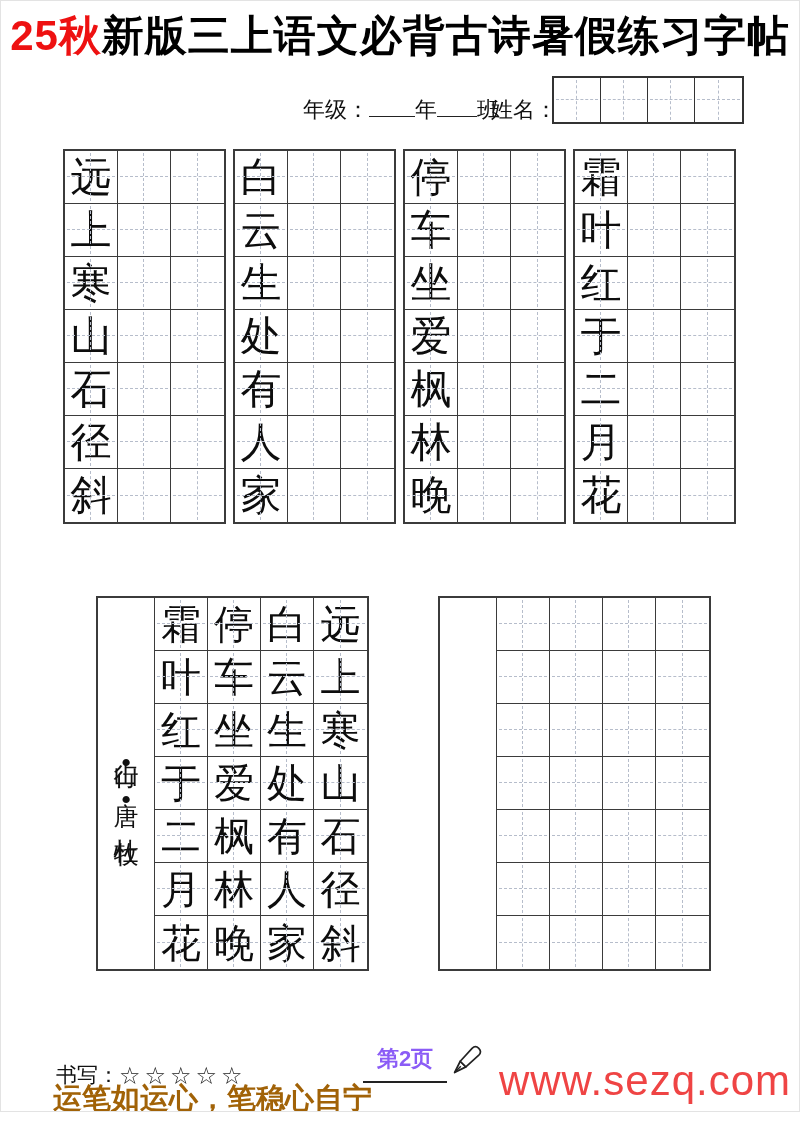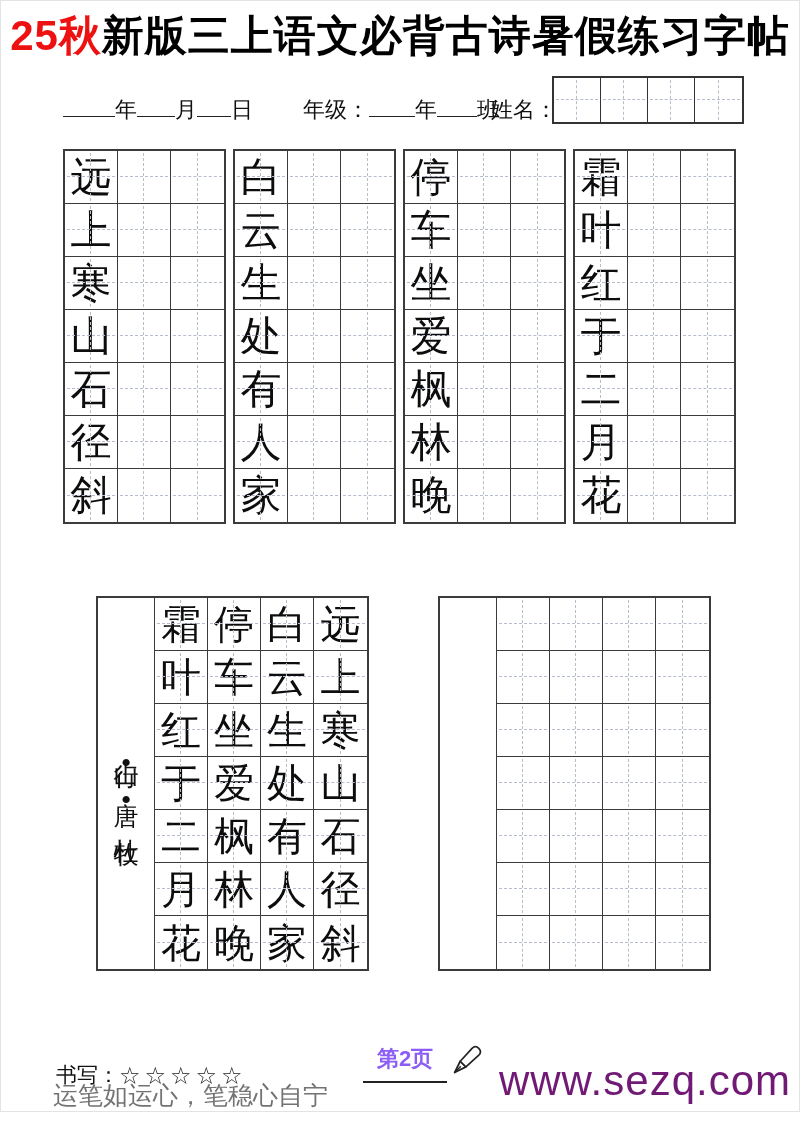--- a/index.html
+++ b/index.html
@@ -58,43 +58,40 @@
     font-size:25px;color:#111;letter-spacing:4px;line-height:1;
   }
   .bgrid{display:grid;grid-template-columns:repeat(4,53px);grid-auto-rows:53px;}
   .bgrid .tcell{border-right:1px solid #3b3b3b;border-bottom:1px solid #3b3b3b;}
   .bgrid .tcell:nth-child(4n){border-right:none;}
   .bgrid .tcell:nth-last-child(-n+4){border-bottom:none;}
   .bgrid .glyph{font-size:40px;}
   
   .rating{position:absolute;left:55px;top:1040px;font-family:"Liberation Serif","DejaVu Serif",serif;font-size:21px;color:#111;margin-top:20px;}
   .rating .stars{font-size:24px;letter-spacing:4px;vertical-align:-2px;color:#222;}
-  .motto{position:absolute;left:52px;top:1078px;font-size:25px;font-weight:normal;color:#737373;white-space:nowrap;}
+  .motto{position:absolute;left:52px;top:1078px;font-size:29px;font-weight:bold;color:#a16207;white-space:nowrap;}
   .pageno{position:absolute;left:362px;top:1043px;width:84px;text-align:center;}
   .pageno .txt{font-size:22px;font-weight:bold;color:#8b5cf6;}
   .pageno .line{margin-top:7px;border-top:2px solid #222;width:84px;}
   .pen{position:absolute;left:448px;top:1040px;width:36px;height:36px;}
   .watermark{
     position:absolute;right:8px;top:1056px;font-size:42px;letter-spacing:1px;
     font-family:"Liberation Sans","DejaVu Sans",sans-serif;white-space:nowrap;
   }
 </style>
 </head>
 <body>
 
 <div class="page">
 
   <div class="title">
     <span style="color: rgb(238, 17, 17);">25秋</span><span>新版三上语文必背古诗暑假练习字帖</span>
   </div>
 
   <div class="header">
-    <span class="hitem" style="left:62px">
-      <span class="blank b52"></span><span>年</span><span class="blank b38"></span><span>月</span><span class="blank b34"></span><span>日</span>
-    </span>
     <span class="hitem" style="left:302px">
       <span>年级：</span><span class="blank b46"></span><span>年</span><span class="blank b40"></span><span>班</span>
     </span>
     <span class="hitem" style="left:490px">姓名：</span>
   </div>
   <div class="name-grid">
       <div class="tcell"></div>
       <div class="tcell"></div>
       <div class="tcell"></div>
       <div class="tcell"></div>
@@ -278,15 +275,15 @@
   </div>
 
   <svg class="pen" viewBox="0 0 32 32">
     <g fill="#ffffff" stroke="#222222" stroke-width="1.5" stroke-linejoin="round">
       <path d="M5 28 L10 18 L15 23 Z"></path>
       <path d="M10 18 L20.5 6.5 Q23.5 3.5 26.5 6.5 Q29.5 9.5 26.5 12.5 L15 23 Z"></path>
     </g>
     <line x1="5" y1="28" x2="10.5" y2="22.5" stroke="#222222" stroke-width="1.2"></line>
   </svg>
 
-  <div class="watermark" style="color: #701a75;">www.sezq.com</div>
+  <div class="watermark" style="color: #ef4444;">www.sezq.com</div>
 
 </div>
 
 </body></html>

